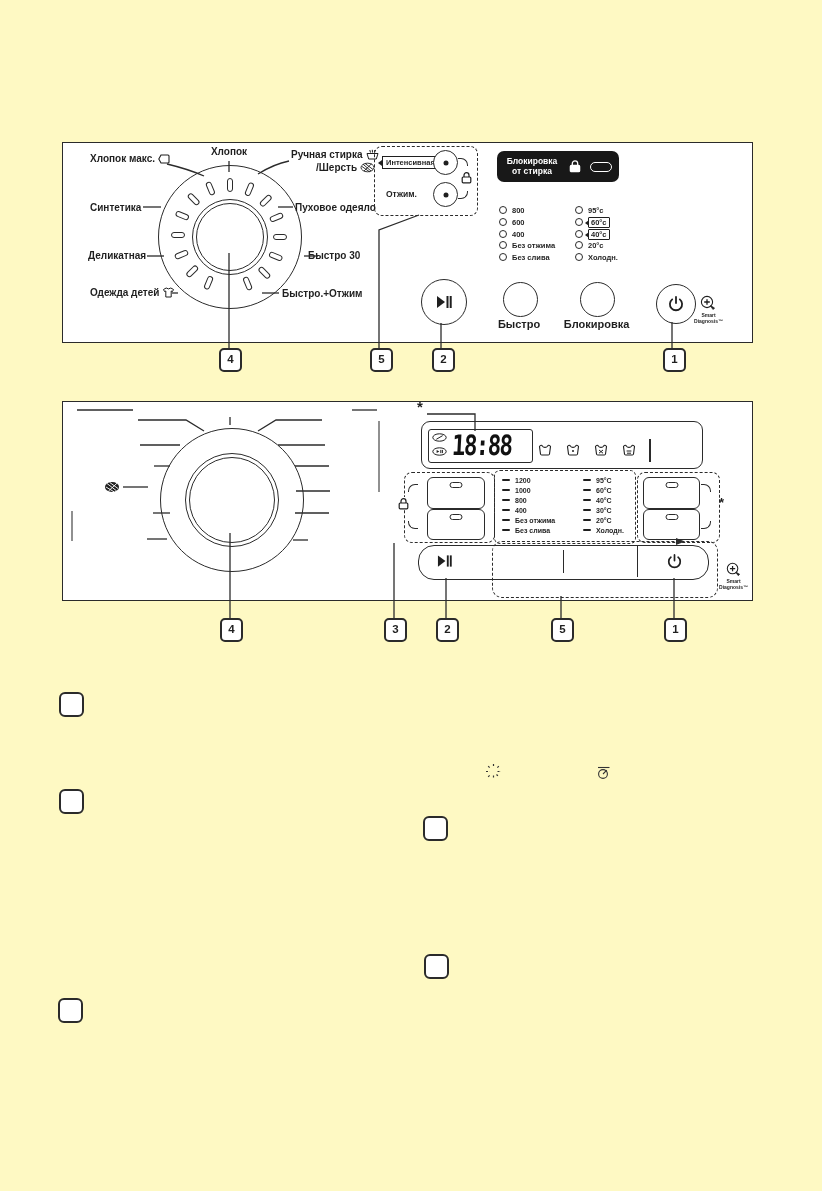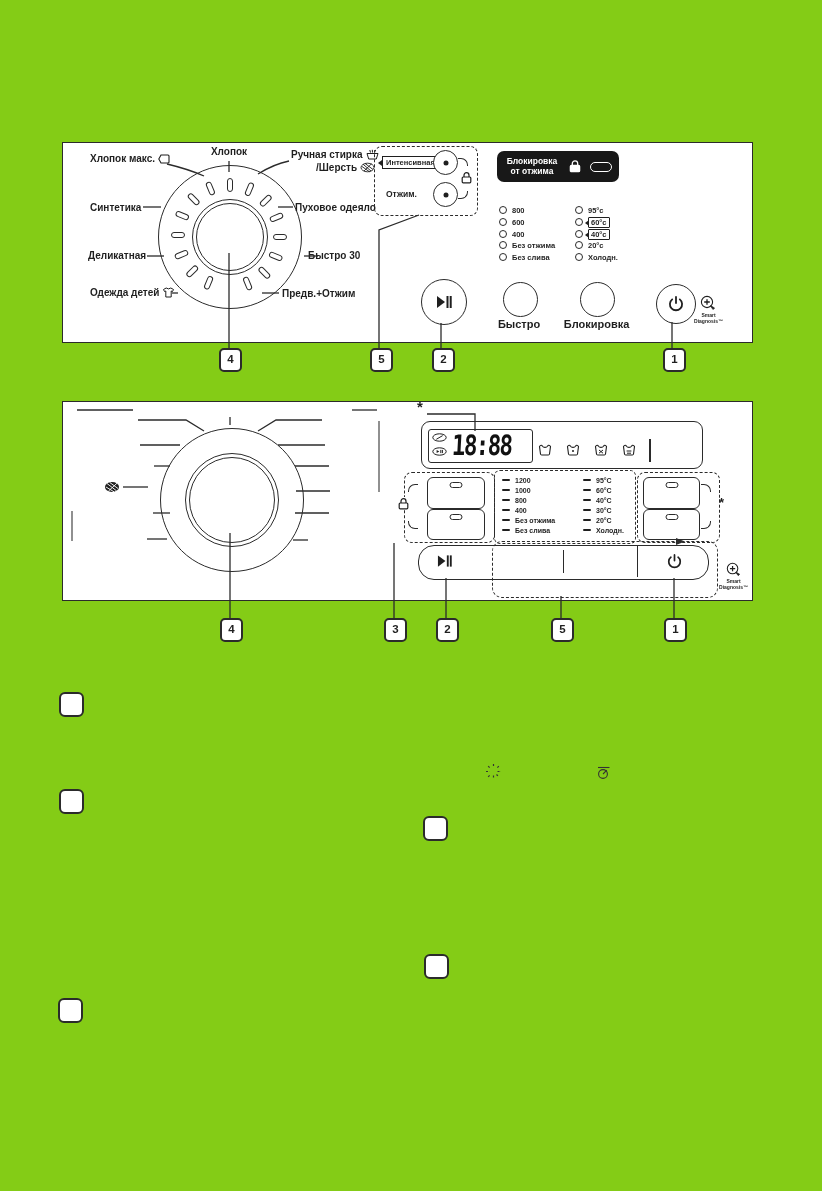--- a/index.html
+++ b/index.html
@@ -1,16 +1,16 @@
 <!DOCTYPE html>
 <html><head>
 <meta charset="utf-8">
 <style>
   html,body{margin:0;padding:0;background:#fff}
-  .page{position:relative;width:822px;height:1191px;background:#84cc16;overflow:hidden;
+  .page{position:relative;width:822px;height:1191px;background:#fef9c3;overflow:hidden;
         font-family:"Liberation Sans",sans-serif;color:#1f1f1f}
   .abs{position:absolute}
   .panelbox{position:absolute;border:1.6px solid #2b2b2b;background:#fff}
   .circ{position:absolute;border:1.4px solid #2b2b2b;border-radius:50%;background:#fff}
   .lbl{position:absolute;font-weight:bold;white-space:nowrap;color:#1f1f1f;font-size:10px;line-height:11px}
   .iconrow{display:flex;align-items:center;gap:3px}
   .dash-box{position:absolute;border:1.6px dashed #2b2b2b;border-radius:8px;background:transparent}
   .co{position:absolute;width:19px;height:20px;border:2px solid #2b2b2b;border-radius:5px;
       font-size:11.5px;font-weight:bold;text-align:center;line-height:18px;background:#fff}
   .sq{position:absolute;width:21px;height:21px;border:2.3px solid #2b2b2b;border-radius:6px;background:#fff}
@@ -112,21 +112,21 @@
     <span>/Шерсть</span>
     <span>
         <svg width="15" height="11" viewBox="0 0 15 11" fill="none" stroke="#1f1f1f" stroke-width="0.9">
           <ellipse cx="7.5" cy="5.5" rx="6.5" ry="4.3"></ellipse>
           <path d="M3 2.2 L11 9 M5 1.4 L13 7.5 M2 4.5 L9.5 9.8 M4 9 L11.5 1.8"></path>
         </svg>
       </span>
   </div>
   <div class="lbl" style="left:295px;top:202px">Пуховое одеяло</div>
   <div class="lbl" style="left:308px;top:250px">Быстро 30</div>
-  <div class="lbl" style="left:282px;top:288px">Предв.+Отжим</div>
+  <div class="lbl" style="left:282px;top:288px">Быстро.+Отжим</div>
 
   <div class="dash-box" style="left:374px;top:146px;width:102px;height:68px"></div>
   <div class="tag" style="left:382px;top:156px">Интенсивная</div>
   <div class="circ" style="left:433px;top:150px;width:23px;height:23px">
       <span class="dot"></span>
     </div>
   <div class="lbl" style="left:386px;top:189px;font-size:8.5px">Отжим.</div>
   <div class="circ" style="left:433px;top:182px;width:23px;height:23px">
       <span class="dot"></span>
     </div>
@@ -135,21 +135,21 @@
   <div class="abs" style="left:461px;top:171px">
       <svg width="11" height="13" viewBox="0 0 11 13" fill="none" stroke="#1f1f1f" stroke-width="1.2">
         <path d="M3 6 V4.2 A2.5 2.5 0 0 1 8 4.2 V6"></path>
         <rect x="1.2" y="6" width="8.6" height="5.8" rx="1"></rect>
       </svg>
     </div>
 
   <div class="badge" style="left:497px;top:151px;width:122px;height:31px">
     <div class="badgetxt">
       <div>Блокировка</div>
-      <div>от отжима</div>
+      <div>от стирка</div>
     </div>
     <div class="abs" style="left:72px;top:8px">
         <svg width="12" height="14" viewBox="0 0 11 13" fill="none" stroke="#fff" stroke-width="1.2">
           <path d="M3 6 V4.2 A2.5 2.5 0 0 1 8 4.2 V6"></path>
           <rect x="1.2" y="6" width="8.6" height="5.8" rx="1" fill="#fff"></rect>
         </svg>
       </div>
     <div class="abs" style="left:93px;top:11px;width:20px;height:8px;border:1.3px solid #fff;border-radius:5px"></div>
   </div>
 

